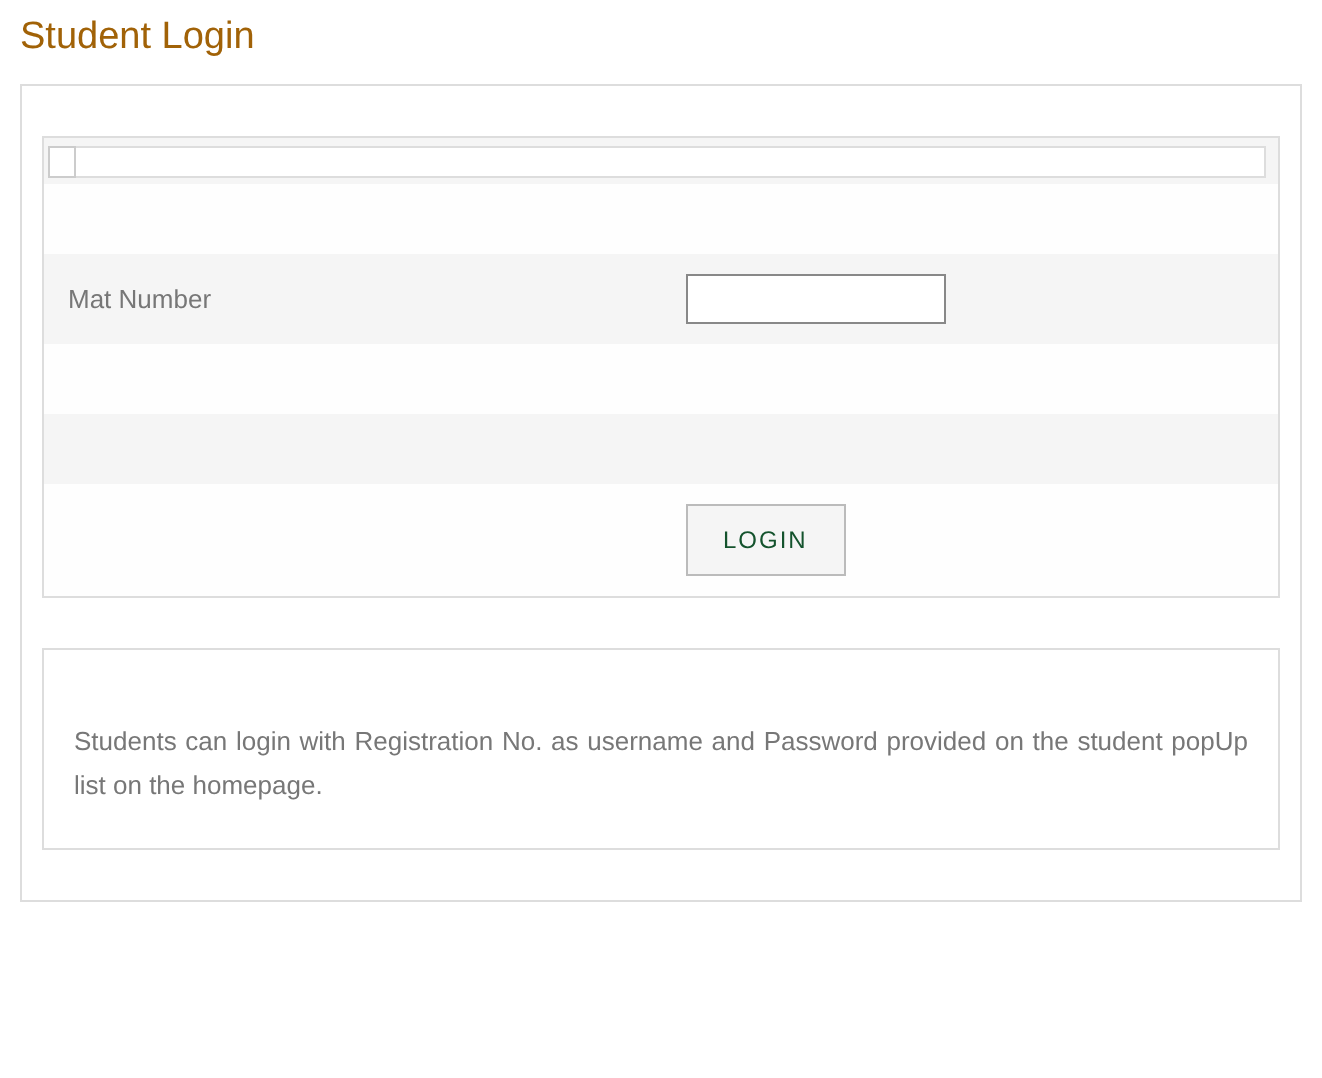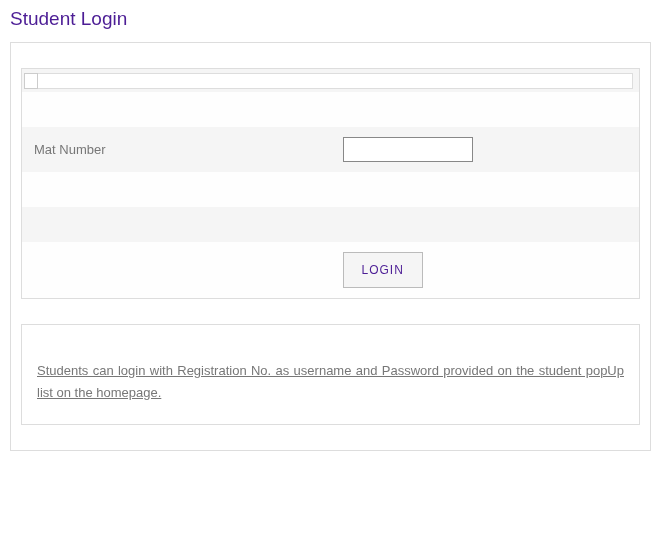--- a/index.html
+++ b/index.html
@@ -7,21 +7,21 @@
       margin: 0;
       padding: 0;
     }
     body {
       font-family: Verdana, Geneva, sans-serif;
       background: #ffffff;
       color: #666;
     }
     .page-title {
       font-size: 19px;
-      color: #4c1d95;
+      color: #a16207;
       font-weight: normal;
       padding: 8px 10px 12px 10px;
     }
     .outer-panel {
       margin: 0 10px 10px 10px;
       border: 1px solid #ddd;
       padding: 25px 10px;
       background: #fff;
     }
     .inner-panel {
@@ -77,37 +77,36 @@
       height: 25px;
       border: 1px solid #888;
       padding: 2px 4px;
       font-size: 13px;
       background: #fff;
     }
     .login-button {
       padding: 10px 18px;
       border: 1px solid #bbb;
       background: #f5f5f5;
-      color: #4c1d95;
+      color: #14532d;
       font-size: 12px;
       letter-spacing: 1px;
       cursor: pointer;
       font-family: inherit;
     }
     .info-panel {
       margin-top: 25px;
       border: 1px solid #ddd;
       padding: 35px 15px 20px 15px;
     }
     .info-text {
       font-size: 13px;
       color: #777;
       line-height: 1.7;
       text-align: justify;
-      text-decoration: underline;
     }
   </style>
 </head>
 <body>
 
 <h2 class="page-title">Student Login</h2>
 
 <div class="outer-panel">
   <div class="inner-panel">
     <table class="form-table">

